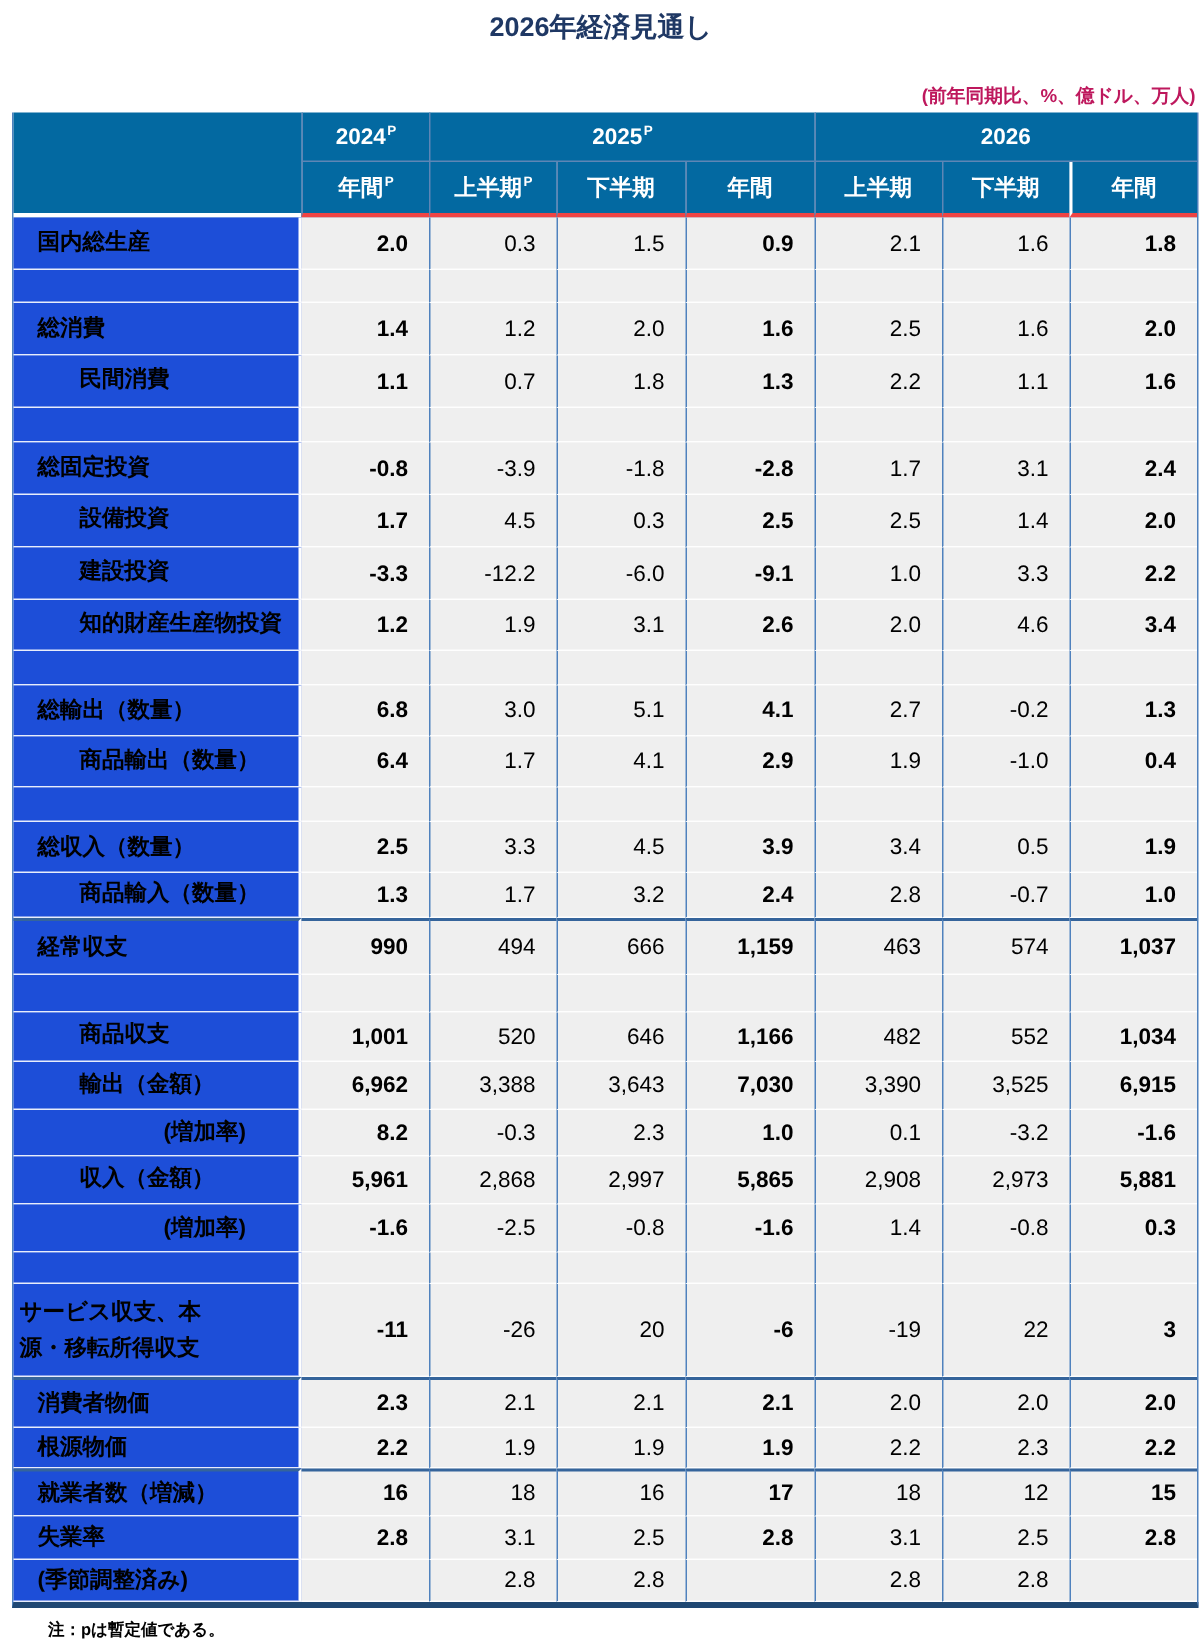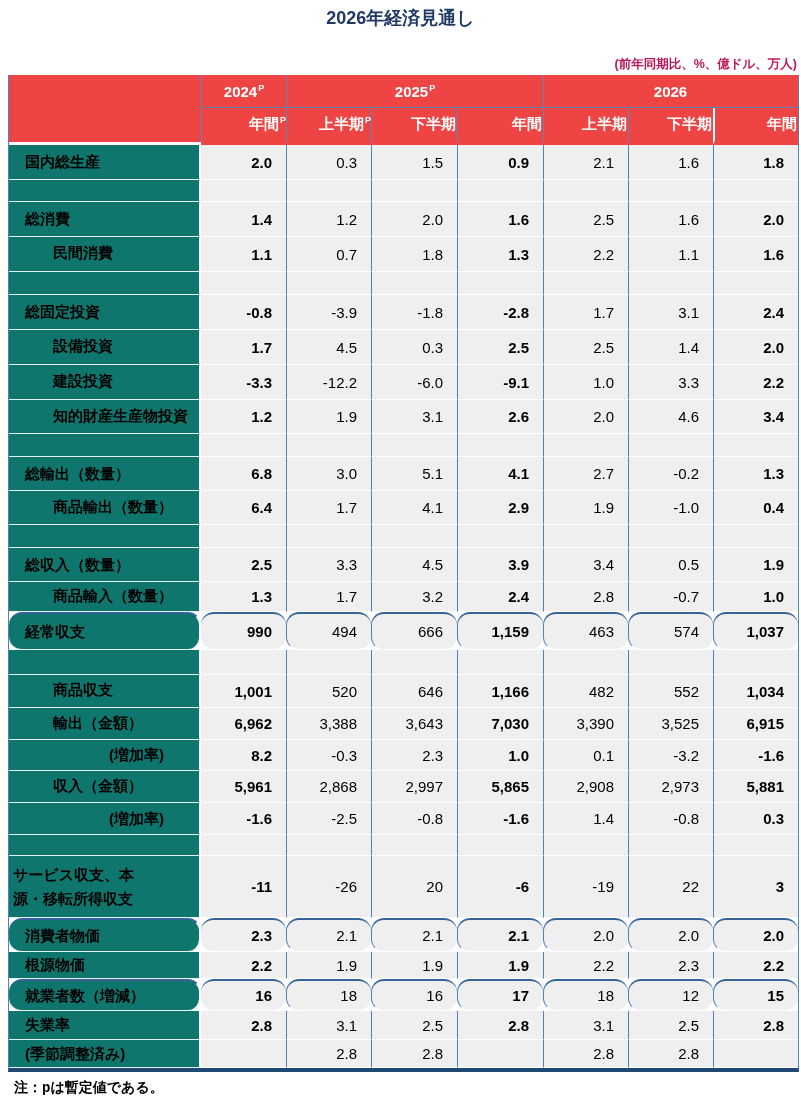--- a/index.html
+++ b/index.html
@@ -29,72 +29,71 @@
     margin-left: 8px;
     width: 789px;
     border-collapse: separate;
     border-spacing: 0;
     table-layout: fixed;
     border-left: 1px solid #4F81BD;
     border-right: 1px solid #4F81BD;
     border-bottom: 4px solid #1F4873;
   }
   thead th {
-    background: #ef4444;
+    background: #0369a1;
     color: #ffffff;
     font-weight: bold;
     font-size: 15px;
     text-align: center;
     vertical-align: middle;
     padding: 0;
   }
   thead tr.year-row { height: 33px; }
   thead tr.period-row { height: 37px; }
   thead th sup { font-size: 9px; vertical-align: super; margin-left: 1px; }
   th.corner { }
   th.year-group { border-left: 1px solid #5E86B5; border-bottom: 1px solid #5E86B5; }
   th.year-first { }
-  thead tr.period-row th { border-left: 1px solid #5E86B5; border-bottom: 5px solid #ef4444; text-align: right; }
+  thead tr.period-row th { border-left: 1px solid #5E86B5; border-bottom: 3px solid #ef4444; }
   thead tr.period-row th.p-first { border-left: 1px solid #5E86B5; }
   thead tr.period-row th.p-last { border-left: 2px solid #ffffff; }
   th.corner { border-right: 0; border-bottom: 3px solid #ffffff; }
 
   tbody td {
     font-size: 15px;
     vertical-align: middle;
     border-bottom: 1px solid rgba(255,255,255,0.9);
     padding: 0;
   }
   td.label-cell {
-    background: #0f766e;
+    background: #1d4ed8;
     font-weight: bold;
     text-align: left;
     padding-left: 16px;
     border-right: 2px solid #ffffff;
     white-space: pre-line;
     line-height: 1.55;
   }
   td.label-cell.indent-1 { padding-left: 44px; font-family: Liberation Serif, serif; }
   td.label-cell.indent-2 { padding-left: 100px; }
   td.label-cell.center-label { padding-left: 4px; padding-right: 20px; }
   td.value-cell {
     background: #EFEFEF;
     text-align: right;
     padding-right: 14px;
     border-left: 1px solid #4F81BD;
   }
   td.value-cell.col-0 { border-left: 0; }
   td.value-cell.bold { font-weight: bold; }
-  tr.section-start td { border-top: 2px solid #35649B; border-radius: 13px; }
+  tr.section-start td { border-top: 2px solid #35649B; }
   .footnote {
-    margin: 7px 0 0 14px;
-    font-size: 14px;
+    margin: 7px 0 0 32px;
+    font-size: 11px;
     font-weight: bold;
     color: #000;
-    font-family: Liberation Mono, monospace;
   }
 </style>
 </head>
 <body>
 
 <div class="page-title">2026年経済見通し</div>
 
 <div class="units-note">(前年同期比、%、億ドル、万人)</div>
 
 <table class="forecast">

